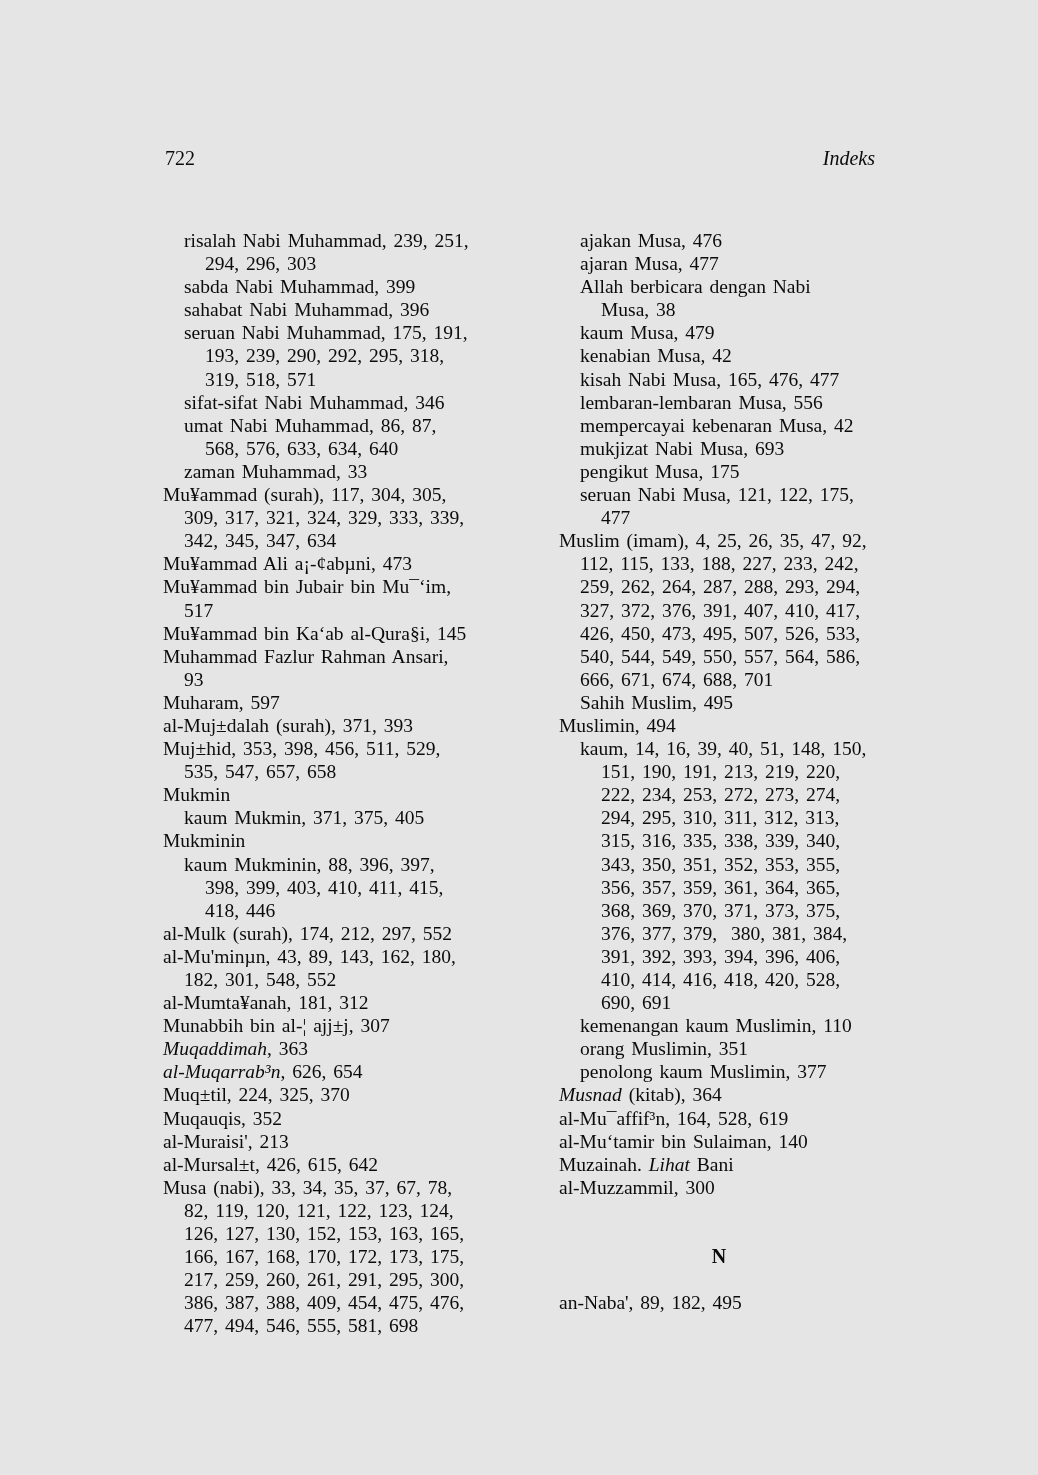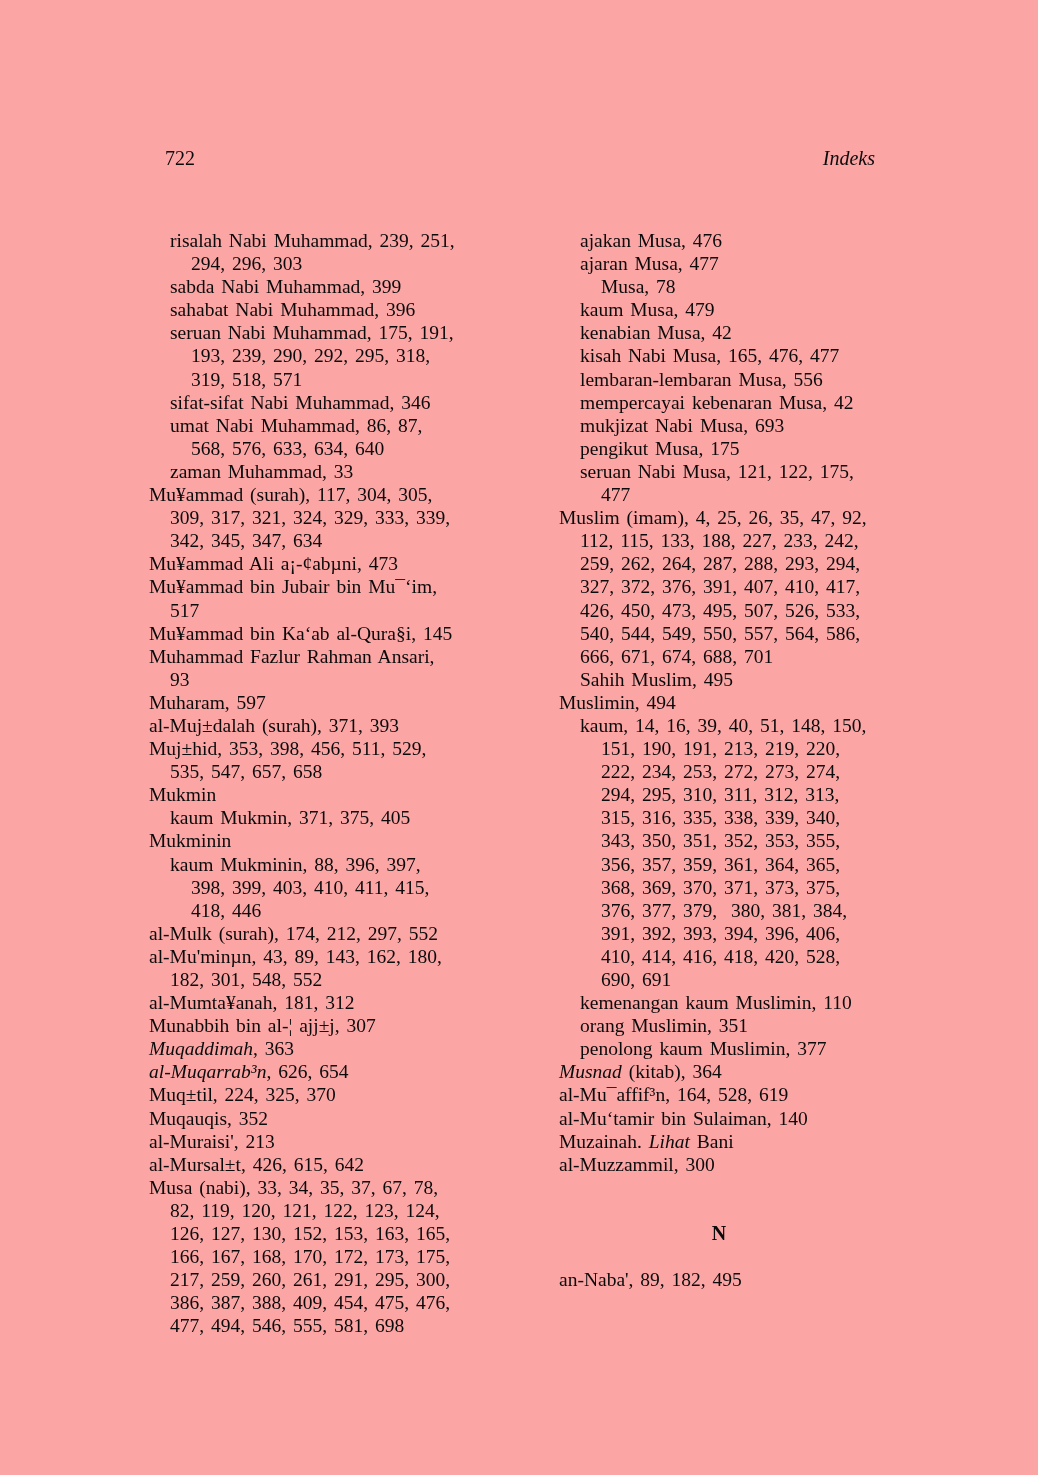--- a/index.html
+++ b/index.html
@@ -4,21 +4,21 @@
 <style>
   html, body {
     margin: 0;
     padding: 0;
     background: #ffffff;
   }
   .page {
     position: relative;
     width: 1038px;
     height: 1475px;
-    background: #fca5a5;
+    background: #e5e5e5;
     color: #0b0b0b;
     font-family: "Liberation Serif", serif;
     overflow: hidden;
   }
   .running-header {
     position: absolute;
     left: 165px;
     top: 146px;
     width: 710px;
     display: flex;
@@ -28,21 +28,21 @@
     line-height: 24px;
   }
   .running-header .title {
     font-style: italic;
   }
   .col {
     position: absolute;
     top: 229px;
     font-size: 19.5px;
   }
-  .col-left  { left: 149px; width: 356px; }
+  .col-left  { left: 163px; width: 356px; }
   .col-right { left: 559px; width: 360px; }
   .line {
     height: 23.1px;
     line-height: 23.1px;
     white-space: pre;
     word-spacing: 2px;
   }
   .ind0 { padding-left: 0; }
   .ind1 { padding-left: 21px; }
   .ind2 { padding-left: 42px; }
@@ -109,21 +109,22 @@
       <div class="line ind1"><span>82, 119, 120, 121, 122, 123, 124,</span></div>
       <div class="line ind1"><span>126, 127, 130, 152, 153, 163, 165,</span></div>
       <div class="line ind1"><span>166, 167, 168, 170, 172, 173, 175,</span></div>
       <div class="line ind1"><span>217, 259, 260, 261, 291, 295, 300,</span></div>
       <div class="line ind1"><span>386, 387, 388, 409, 454, 475, 476,</span></div>
       <div class="line ind1"><span>477, 494, 546, 555, 581, 698</span></div>
     </div>
   <div class="col col-right">
       <div class="line ind1"><span>ajakan Musa, 476</span></div>
       <div class="line ind1"><span>ajaran Musa, 477</span></div>
-      <div class="line ind2"><span>Musa, 78</span></div>
+      <div class="line ind1"><span>Allah berbicara dengan Nabi</span></div>
+      <div class="line ind2"><span>Musa, 38</span></div>
       <div class="line ind1"><span>kaum Musa, 479</span></div>
       <div class="line ind1"><span>kenabian Musa, 42</span></div>
       <div class="line ind1"><span>kisah Nabi Musa, 165, 476, 477</span></div>
       <div class="line ind1"><span>lembaran-lembaran Musa, 556</span></div>
       <div class="line ind1"><span>mempercayai kebenaran Musa, 42</span></div>
       <div class="line ind1"><span>mukjizat Nabi Musa, 693</span></div>
       <div class="line ind1"><span>pengikut Musa, 175</span></div>
       <div class="line ind1"><span>seruan Nabi Musa, 121, 122, 175,</span></div>
       <div class="line ind2"><span>477</span></div>
       <div class="line ind0"><span>Muslim (imam), 4, 25, 26, 35, 47, 92,</span></div>

